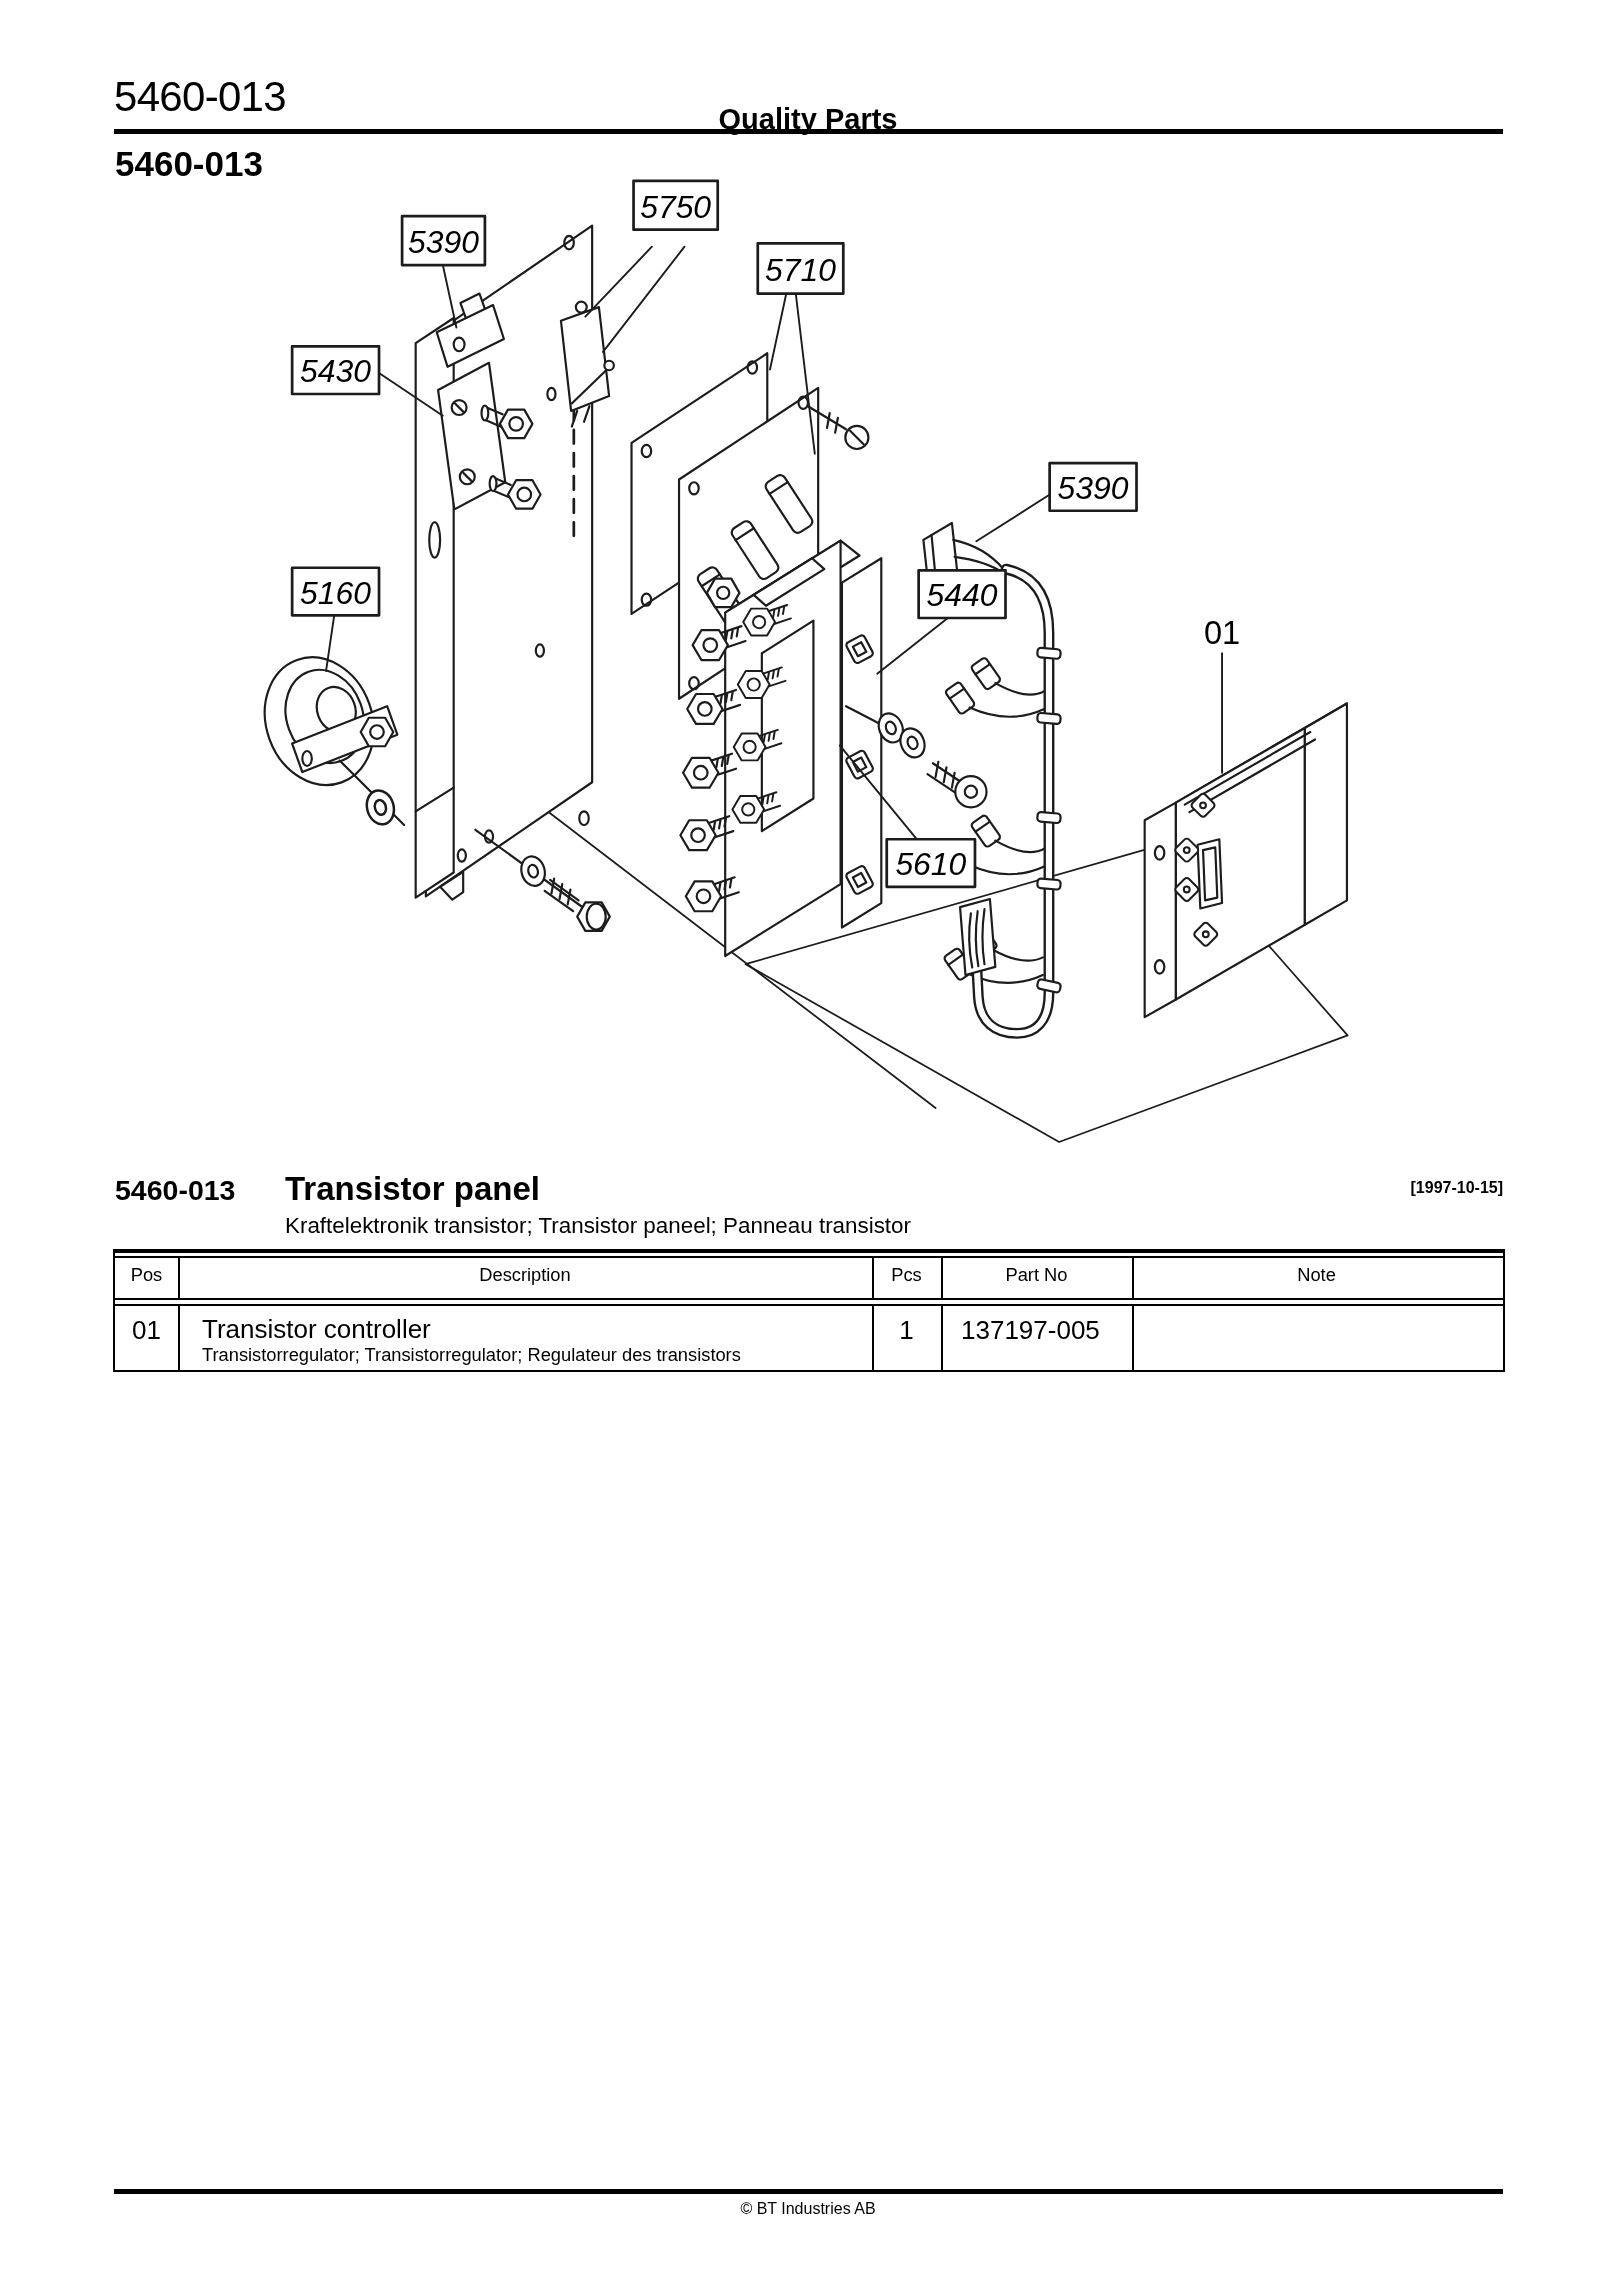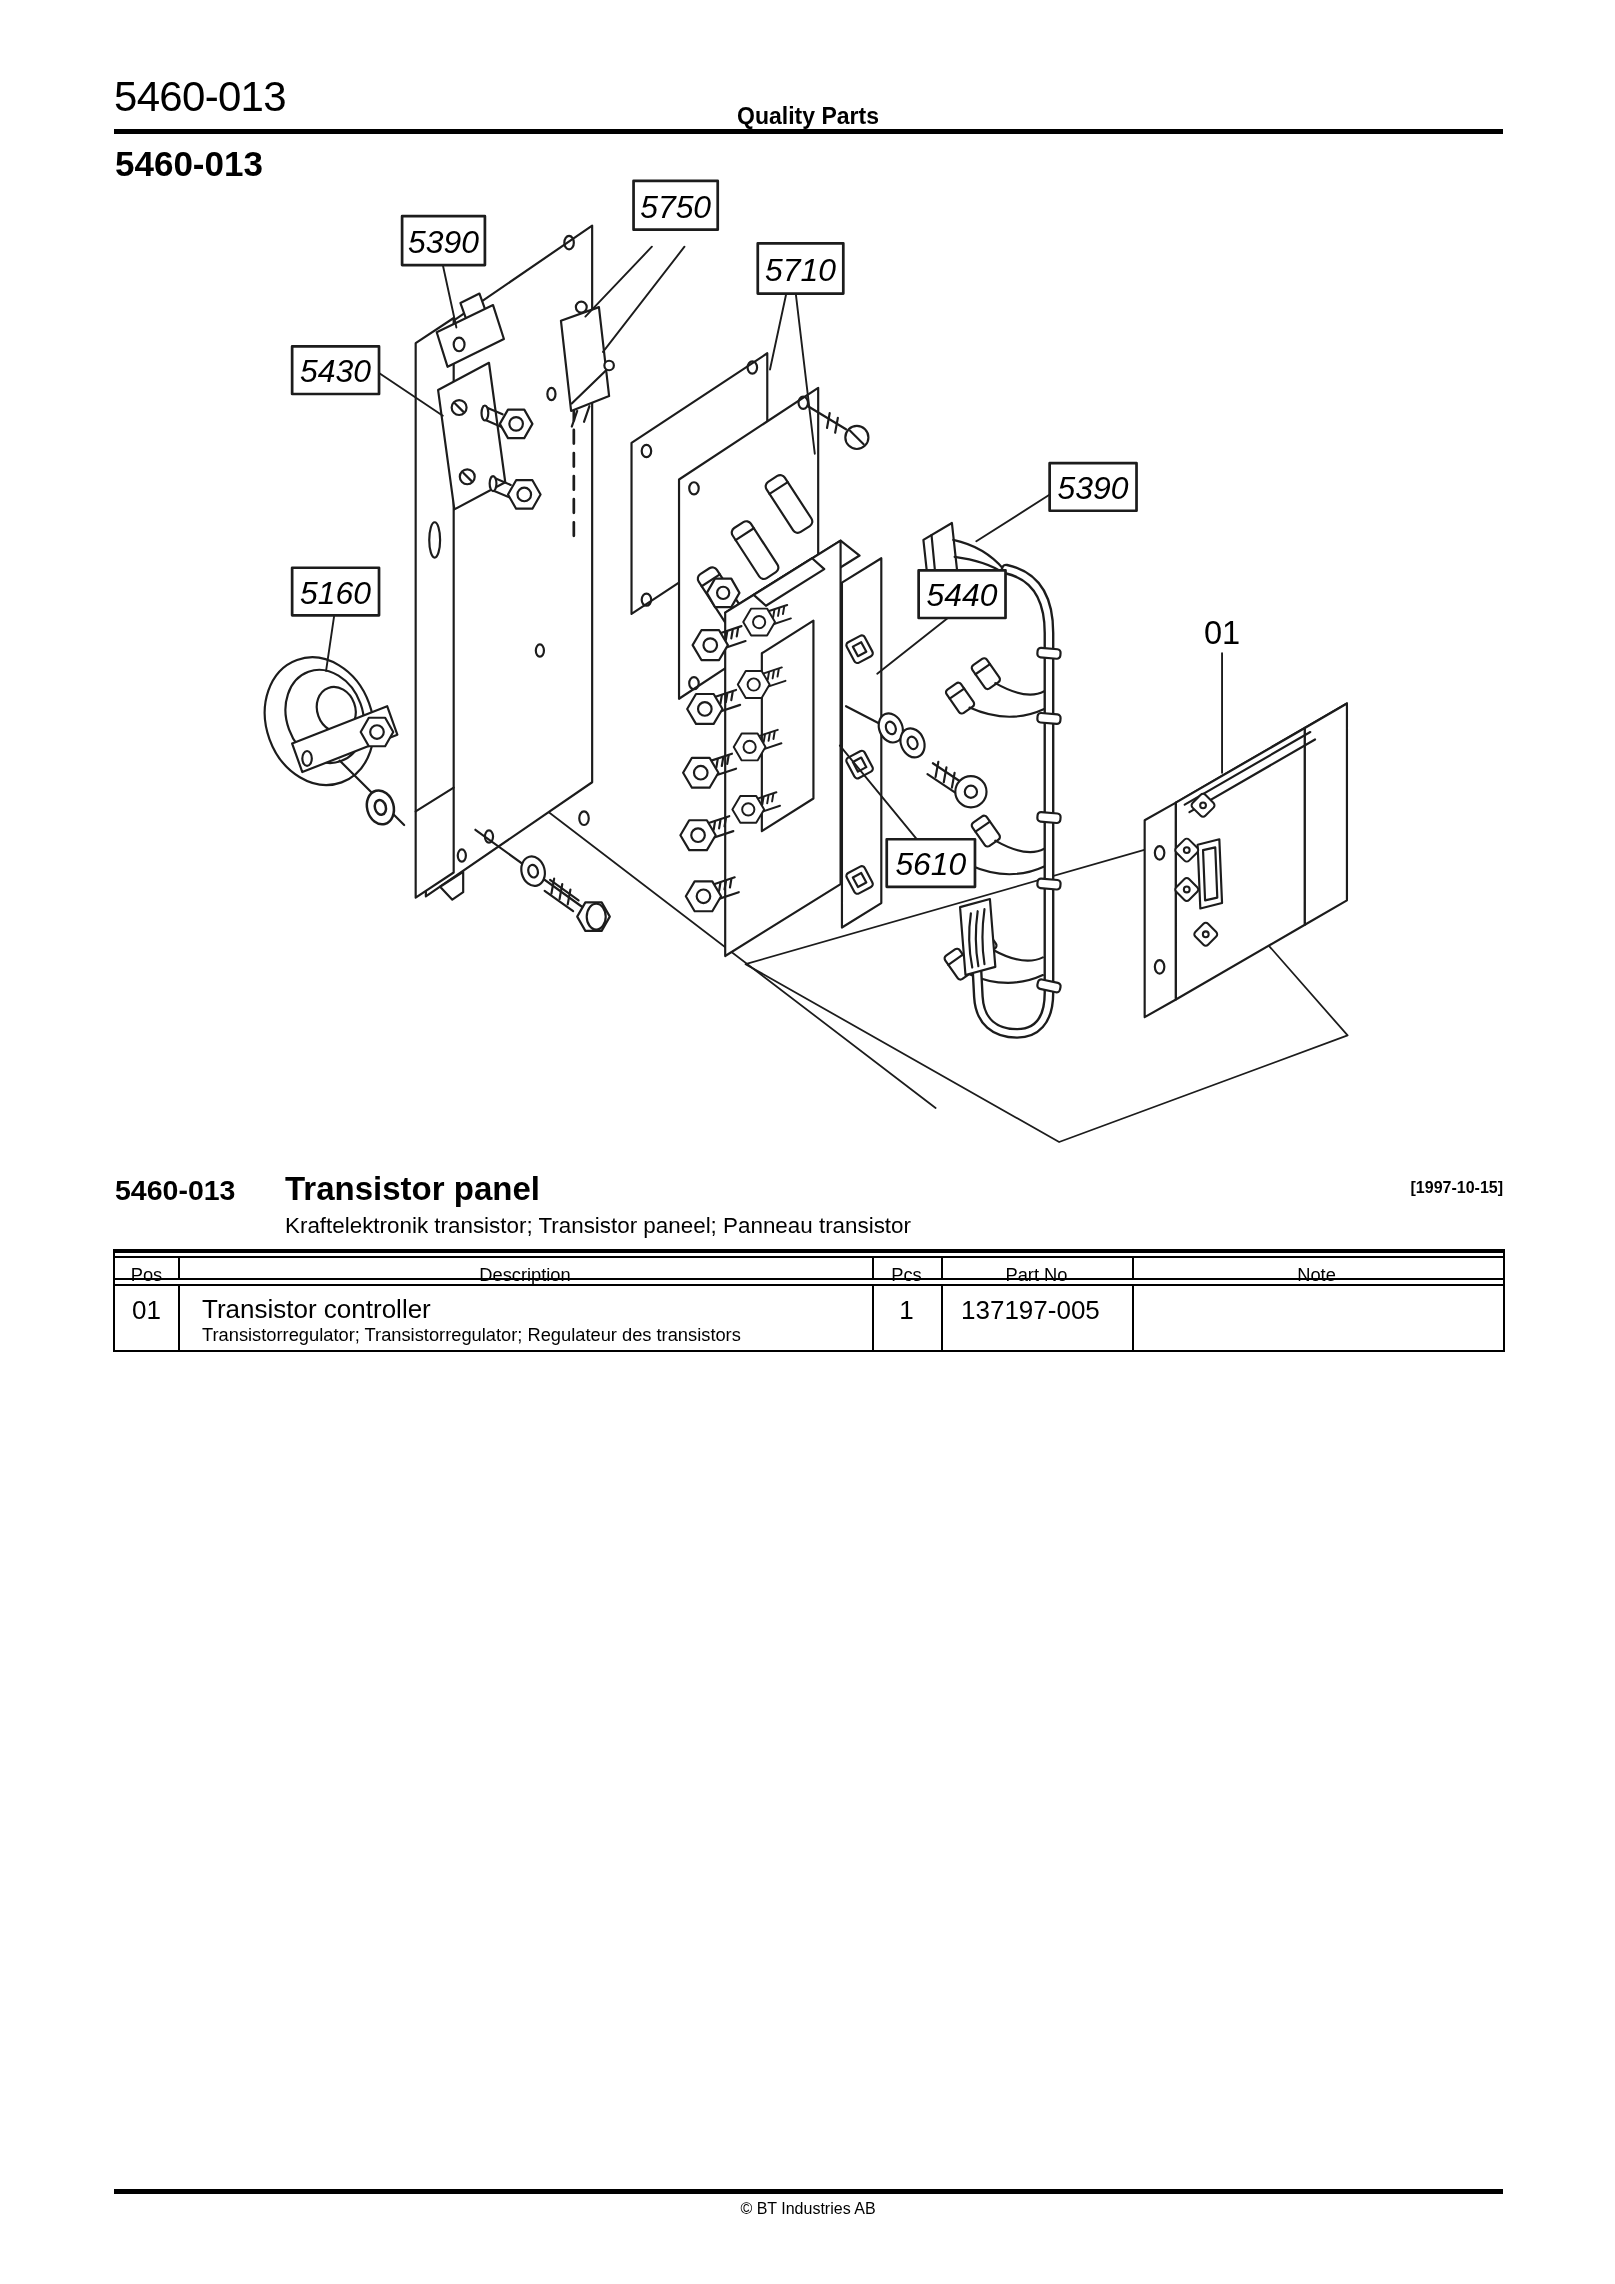--- a/index.html
+++ b/index.html
@@ -3,33 +3,33 @@
 <meta charset="utf-8">
 <style>
   html,body{margin:0;padding:0}
   body{
     width:1616px;height:2284px;position:relative;background:#fff;color:#000;
     font-family:"Liberation Sans", sans-serif; overflow:hidden;
   }
   .abs{position:absolute}
   
   .hdr-left{left:114px;top:73px;font-size:42px;font-weight:400;letter-spacing:-0.7px}
-  .hdr-center{left:0;width:1616px;top:103px;text-align:center;font-size:23px;font-weight:700}
+  .hdr-center{left:0;width:1616px;top:103px;text-align:center;font-size:29px;font-weight:700}
   .hdr-rule{left:114px;top:129px;width:1389px;height:4.8px;background:#000}
   .subhdr{left:115px;top:144px;font-size:35px;font-weight:700}
   
   .sec-code{left:115px;top:1174px;font-size:28.5px;font-weight:700}
   .sec-title{left:285px;top:1170px;font-size:33px;font-weight:700}
   .sec-date{right:113px;top:1179px;font-size:16px;font-weight:700}
   .sec-sub{left:285px;top:1213px;font-size:22.4px}
   
   .tbl{left:113px;top:1249px;width:1392px;border:2.7px solid #000;box-sizing:border-box;background:#fff}
   .trow{position:relative;width:100%}
   .trow.info{height:34px}
-  .trow.head{height:20px}
+  .trow.head{height:40px}
   .trow.data{height:64px}
   .dbl{height:3.4px;border-top:2.7px solid #000;border-bottom:2.7px solid #000}
   .vd{position:absolute;top:0;bottom:0;width:2px;background:#000}
   .cell{position:absolute;white-space:nowrap}
   .f27{font-size:18.3px}
   .f38{font-size:26px}
   .ctr{text-align:center}
   
   .ftr-rule{left:114px;top:2189px;width:1389px;height:4.8px;background:#000}
   .ftr-text{left:0;width:1616px;top:2200px;text-align:center;font-size:16px}

